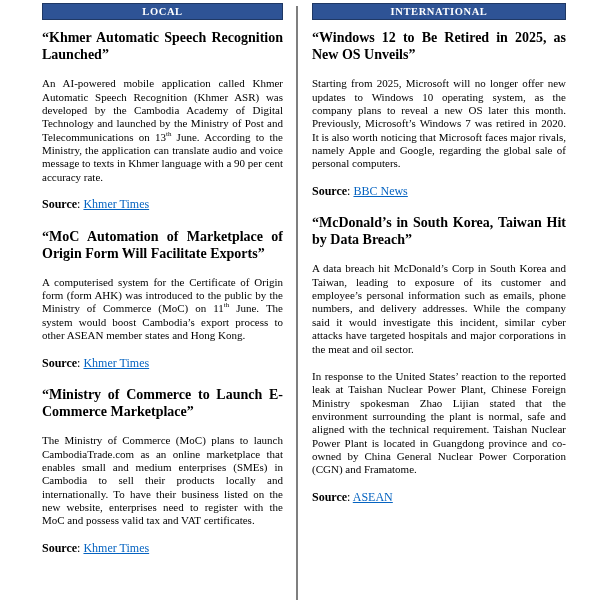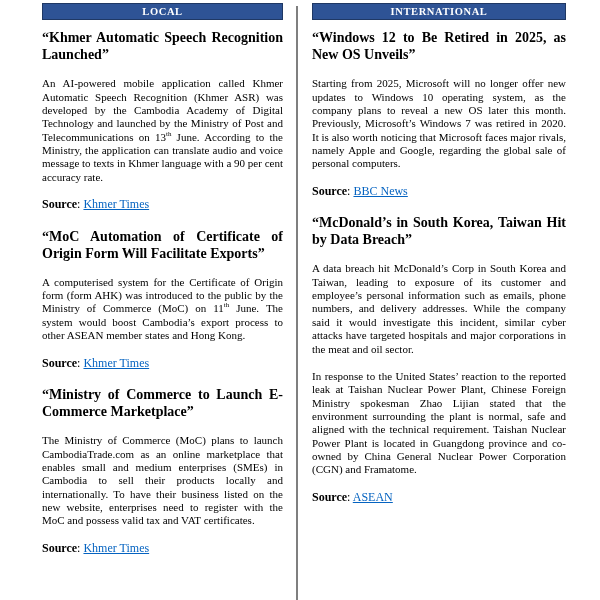--- a/index.html
+++ b/index.html
@@ -72,21 +72,21 @@
 
   <div class="column col-left">
     <div class="col-header">LOCAL</div>
     <div class="articles">
         <div class="article">
           <div class="headline">“Khmer Automatic Speech Recognition Launched”</div>
           <p class="body">An AI-powered mobile application called Khmer Automatic Speech Recognition (Khmer ASR) was developed by the Cambodia Academy of Digital Technology and launched by the Ministry of Post and Telecommunications on 13<sup>th</sup> June. According to the Ministry, the application can translate audio and voice message to texts in Khmer language with a 90 per cent accuracy rate.</p>
           <p class="source"><strong>Source</strong>: <a href="#">Khmer Times</a></p>
         </div>
         <div class="article">
-          <div class="headline">“MoC Automation of Certificate of Origin Form Will Facilitate Exports”</div>
+          <div class="headline">“MoC Automation of Marketplace of Origin Form Will Facilitate Exports”</div>
           <p class="body">A computerised system for the Certificate of Origin form (form AHK) was introduced to the public by the Ministry of Commerce (MoC) on 11<sup>th</sup> June. The system would boost Cambodia’s export process to other ASEAN member states and Hong Kong.</p>
           <p class="source"><strong>Source</strong>: <a href="#">Khmer Times</a></p>
         </div>
         <div class="article">
           <div class="headline">“Ministry of Commerce to Launch E-Commerce Marketplace”</div>
           <p class="body">The Ministry of Commerce (MoC) plans to launch CambodiaTrade.com as an online marketplace that enables small and medium enterprises (SMEs) in Cambodia to sell their products locally and internationally. To have their business listed on the new website, enterprises need to register with the MoC and possess valid tax and VAT certificates.</p>
           <p class="source"><strong>Source</strong>: <a href="#">Khmer Times</a></p>
         </div>
       </div>
   </div>

